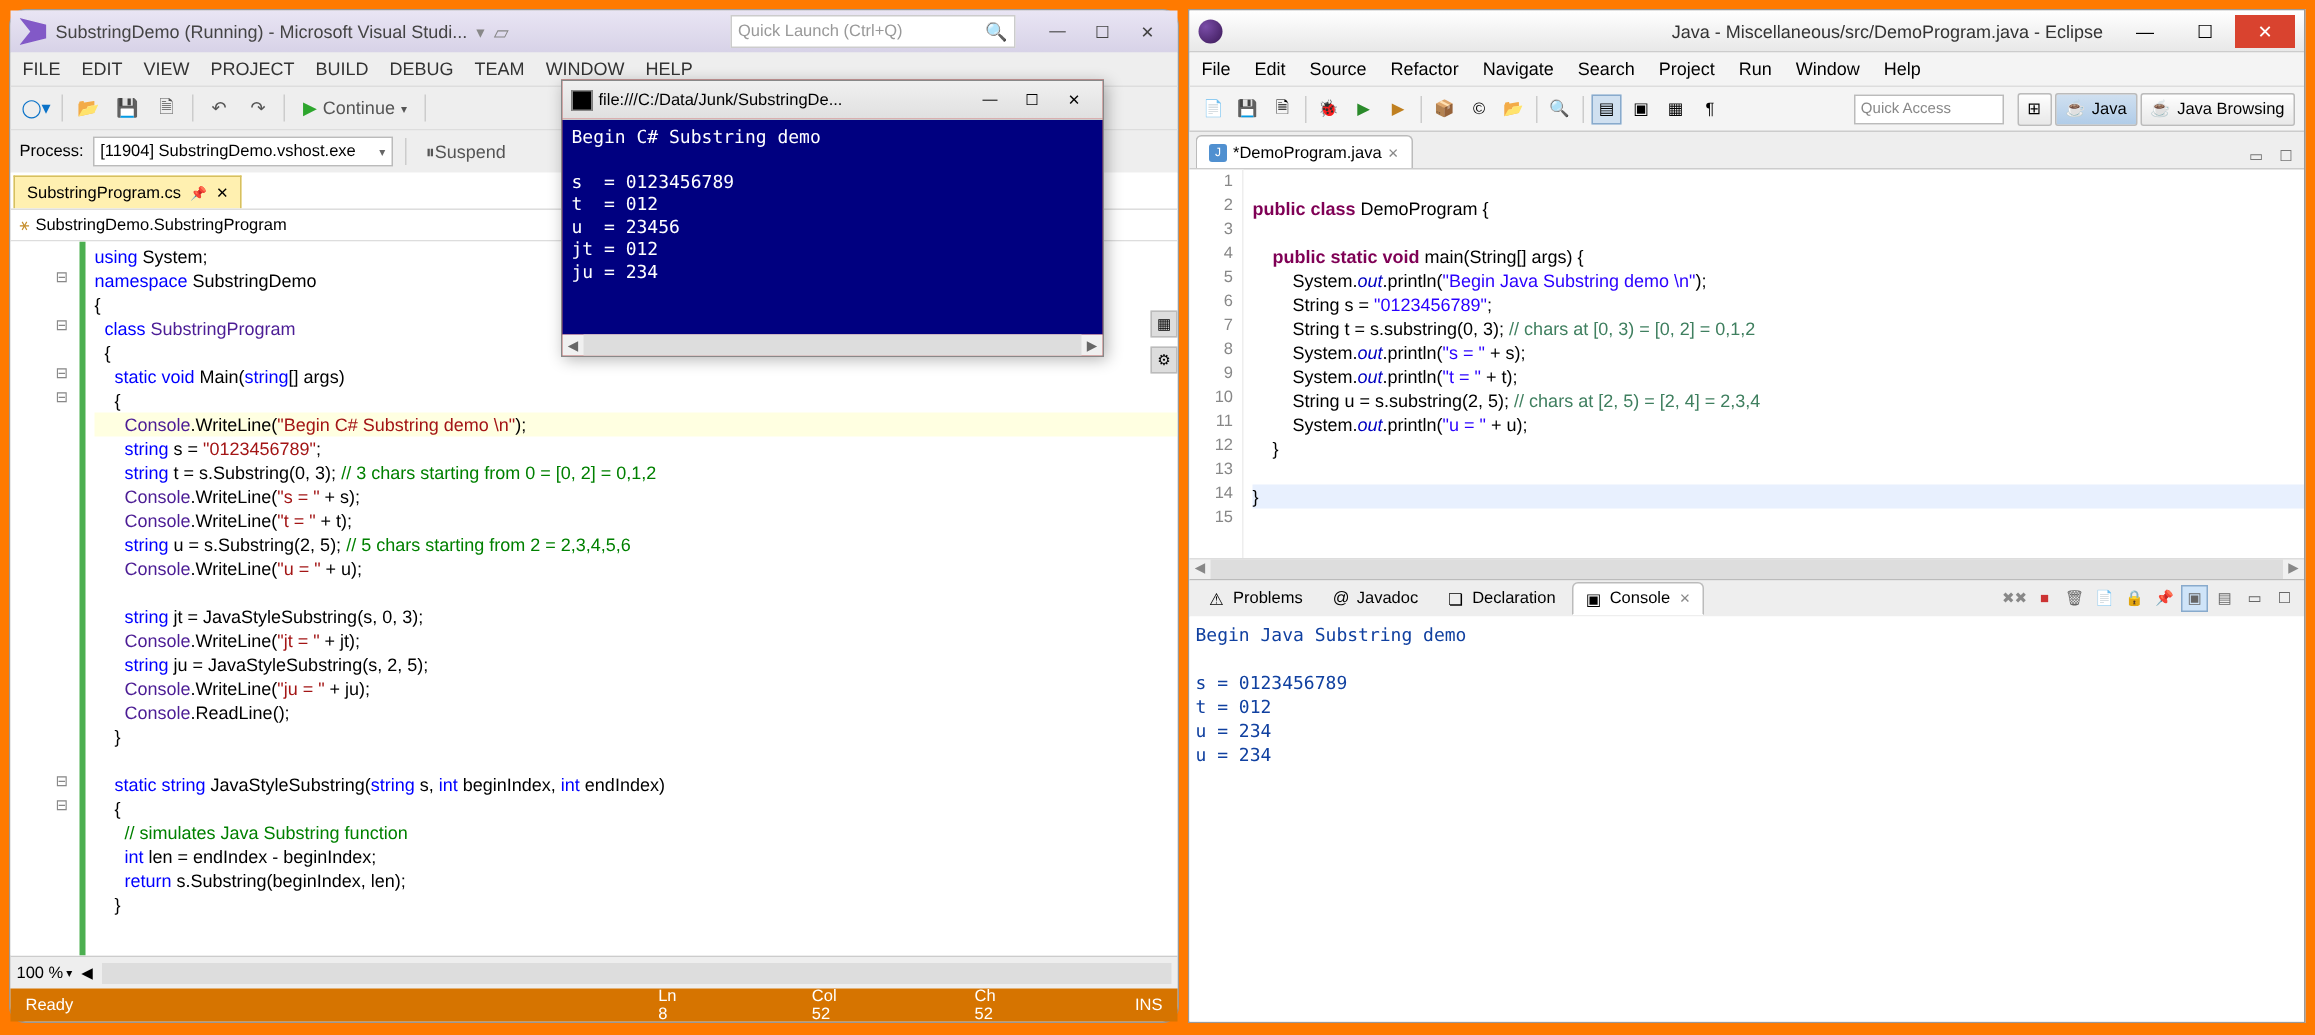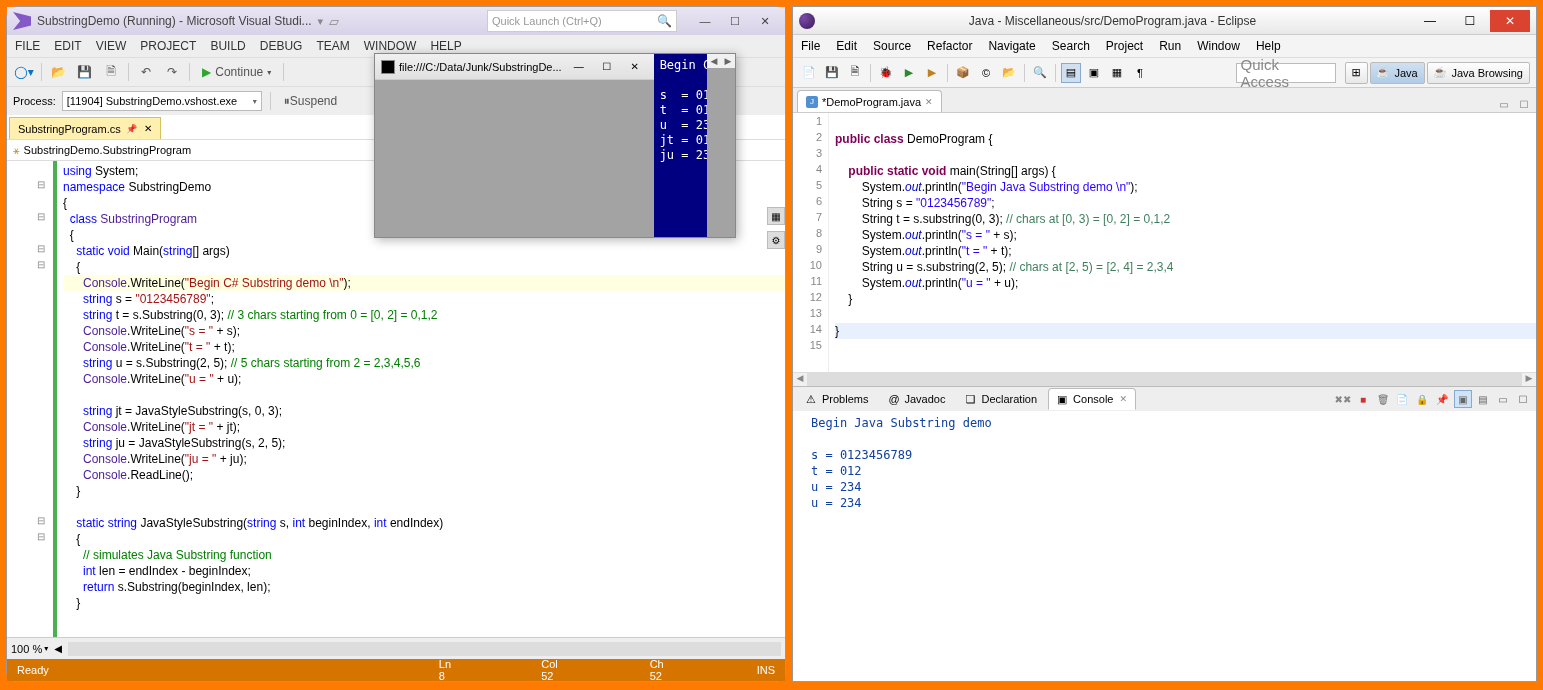--- a/index.html
+++ b/index.html
@@ -52,46 +52,46 @@
 .str { color: #a31515; }
 .com { color: #008000; }
 
 .vs-zoom { height: 22px; background: #eee; border-top: 1px solid #ccc; display: flex; align-items: center; padding: 0 4px; font-size: 11px; }
 .vs-zoom .scroll { flex: 1; height: 14px; background: #ddd; margin-left: 6px; position: relative; }
 
 .vs-status { height: 22px; background: #d67400; color: #fff; display: flex; align-items: center; padding: 0 10px; font-size: 11px; gap: 90px; }
 .vs-status .ins { margin-left: auto; }
 
 
-.console-win { position: absolute; left: 367px; top: 46px; width: 362px; height: 185px; background: #a3a3a3; border: 1px solid #888; box-shadow: 2px 2px 10px rgba(0,0,0,0.3); display: flex; flex-direction: row; z-index: 50; }
+.console-win { position: absolute; left: 367px; top: 46px; width: 362px; height: 185px; background: #ef4444; border: 1px solid #888; box-shadow: 2px 2px 10px rgba(0,0,0,0.3); display: flex; flex-direction: column; z-index: 50; }
 .console-title { height: 26px; background: linear-gradient(#f0f0f0,#e0e0e0); display: flex; align-items: center; padding: 0 6px; font-size: 11px; gap: 4px; border-bottom: 1px solid #ccc; }
 .console-title .cicon { width: 14px; height: 14px; background: #000; border: 1px solid #888; }
 .console-title .cwin { margin-left: auto; display: flex; gap: 2px; }
 .console-title .cwbtn { width: 26px; height: 18px; display: flex; align-items: center; justify-content: center; font-size: 10px; cursor: pointer; }
 .console-body { flex: 1; background: #000080; color: #fff; font-family: Consolas, monospace; font-size: 12px; line-height: 15px; padding: 4px 6px; white-space: pre; overflow: hidden; }
 .console-scroll { height: 14px; background: #f0f0f0; display: flex; }
 .console-scroll .track { flex: 1; background: #ddd; }
 .console-scroll .arr { width: 14px; display: flex; align-items: center; justify-content: center; font-size: 9px; color: #666; }
 .vside-r { position: absolute; right: 0; top: 200px; width: 18px; display: flex; flex-direction: column; gap: 6px; }
 .vside-icon { width: 18px; height: 18px; background: #ddd; border: 1px solid #bbb; font-size: 10px; display: flex; align-items: center; justify-content: center; }
 
 
 .ec-title { height: 28px; background: linear-gradient(#fff,#e8e8e8); display: flex; align-items: center; padding: 0 6px; font-size: 12px; gap: 8px; border-bottom: 1px solid #ccc; }
 .ec-logo { width: 16px; height: 16px; border-radius: 50%; background: radial-gradient(circle at 30% 30%, #7a4da8, #3a1856); }
-.ec-title-text { flex: 1; text-align: center; color: #333; }
+.ec-title-text { flex: 1; text-align: right; color: #333; }
 .ec-winbtns { display: flex; }
 .ec-wbtn { width: 40px; height: 22px; display: flex; align-items: center; justify-content: center; font-size: 12px; cursor: pointer; }
 .ec-wbtn.close { background: #d9432f; color: #fff; }
 
 .ec-menu { background: #f4f4f4; padding: 4px 8px; display: flex; gap: 16px; font-size: 12px; border-bottom: 1px solid #ddd; }
 .ec-menu span { cursor: pointer; }
 
 .ec-toolbar { background: #f4f4f4; padding: 3px 6px; display: flex; align-items: center; gap: 3px; border-bottom: 1px solid #ccc; height: 30px; }
 .ec-tbtn { width: 20px; height: 20px; display: flex; align-items: center; justify-content: center; font-size: 11px; cursor: pointer; border: 1px solid transparent; }
-.ec-quick { margin-left: auto; border: 1px solid #bbb; background: #fff; height: 20px; width: 100px; font-size: 15px; padding: 0 4px; color: #888; display: flex; align-items: center; }
+.ec-quick { margin-left: auto; border: 1px solid #bbb; background: #fff; height: 20px; width: 100px; font-size: 10px; padding: 0 4px; color: #888; display: flex; align-items: center; }
 .ec-persp { display: flex; gap: 2px; margin-left: 6px; }
 .ec-pbtn { border: 1px solid #bbb; background: linear-gradient(#fefefe,#e8e8e8); height: 22px; padding: 0 6px; font-size: 11px; display: flex; align-items: center; gap: 4px; cursor: pointer; border-radius: 2px; }
 .ec-pbtn.active { background: linear-gradient(#d0e0f0,#b0cce8); }
 
 .ec-body { flex: 1; display: flex; flex-direction: column; background: #fff; }
 .ec-ed-tabs { height: 24px; display: flex; align-items: flex-end; padding: 0 4px; background: #eee; gap: 4px; }
 .ec-tab { background: #fff; border: 1px solid #bbb; border-bottom: none; border-radius: 4px 4px 0 0; height: 22px; padding: 0 8px; font-size: 11px; display: flex; align-items: center; gap: 4px; }
 .ec-tab .jicon { width: 12px; height: 12px; background: #5090d0; border-radius: 2px; font-size: 8px; color: #fff; display: flex; align-items: center; justify-content: center; }
 .ec-tab .tx { cursor: pointer; font-size: 9px; color: #888; }
 .ec-etop-r { margin-left: auto; display: flex; gap: 4px; }
@@ -110,21 +110,21 @@
 
 .ec-views { flex: 1; display: flex; flex-direction: column; border-top: 1px solid #bbb; }
 .ec-vtabs { height: 24px; display: flex; align-items: center; background: #eee; padding: 0 4px; gap: 2px; }
 .ec-vtab { height: 22px; padding: 0 8px; font-size: 11px; display: flex; align-items: center; gap: 4px; border-radius: 4px 4px 0 0; border: 1px solid transparent; cursor: pointer; }
 .ec-vtab.active { background: #fff; border: 1px solid #bbb; border-bottom: 1px solid #fff; }
 .ec-vtab .vicon { width: 12px; height: 12px; }
 .ec-vtab .vx { font-size: 9px; color: #888; margin-left: 2px; }
 .ec-vtools { margin-left: auto; display: flex; gap: 2px; }
 .ec-vtbtn { width: 18px; height: 18px; font-size: 10px; display: flex; align-items: center; justify-content: center; cursor: pointer; color: #666; }
 .ec-term { background: #fff; font-size: 11px; padding: 2px 6px; color: #888; border-top: 1px solid #ddd; }
-.ec-cout { flex: 1; background: #fff; font-family: Consolas, monospace; font-size: 12px; line-height: 16px; padding: 4px 18px; color: #1040a0; white-space: pre; }
+.ec-cout { flex: 1; background: #fff; font-family: Consolas, monospace; font-size: 12px; line-height: 16px; padding: 4px 4px; color: #1040a0; white-space: pre; }
 
 .ec-status { height: 22px; background: #f0f0f0; border-top: 1px solid #ccc; display: flex; align-items: center; font-size: 11px; }
 .ec-status .cell { border-left: 1px solid #ccc; padding: 0 14px; height: 100%; display: flex; align-items: center; }
 .ec-status .spacer { flex: 1; }
 </style>
 </head>
 <body>
 
 <div class="window vs">
   <div class="vs-title">

